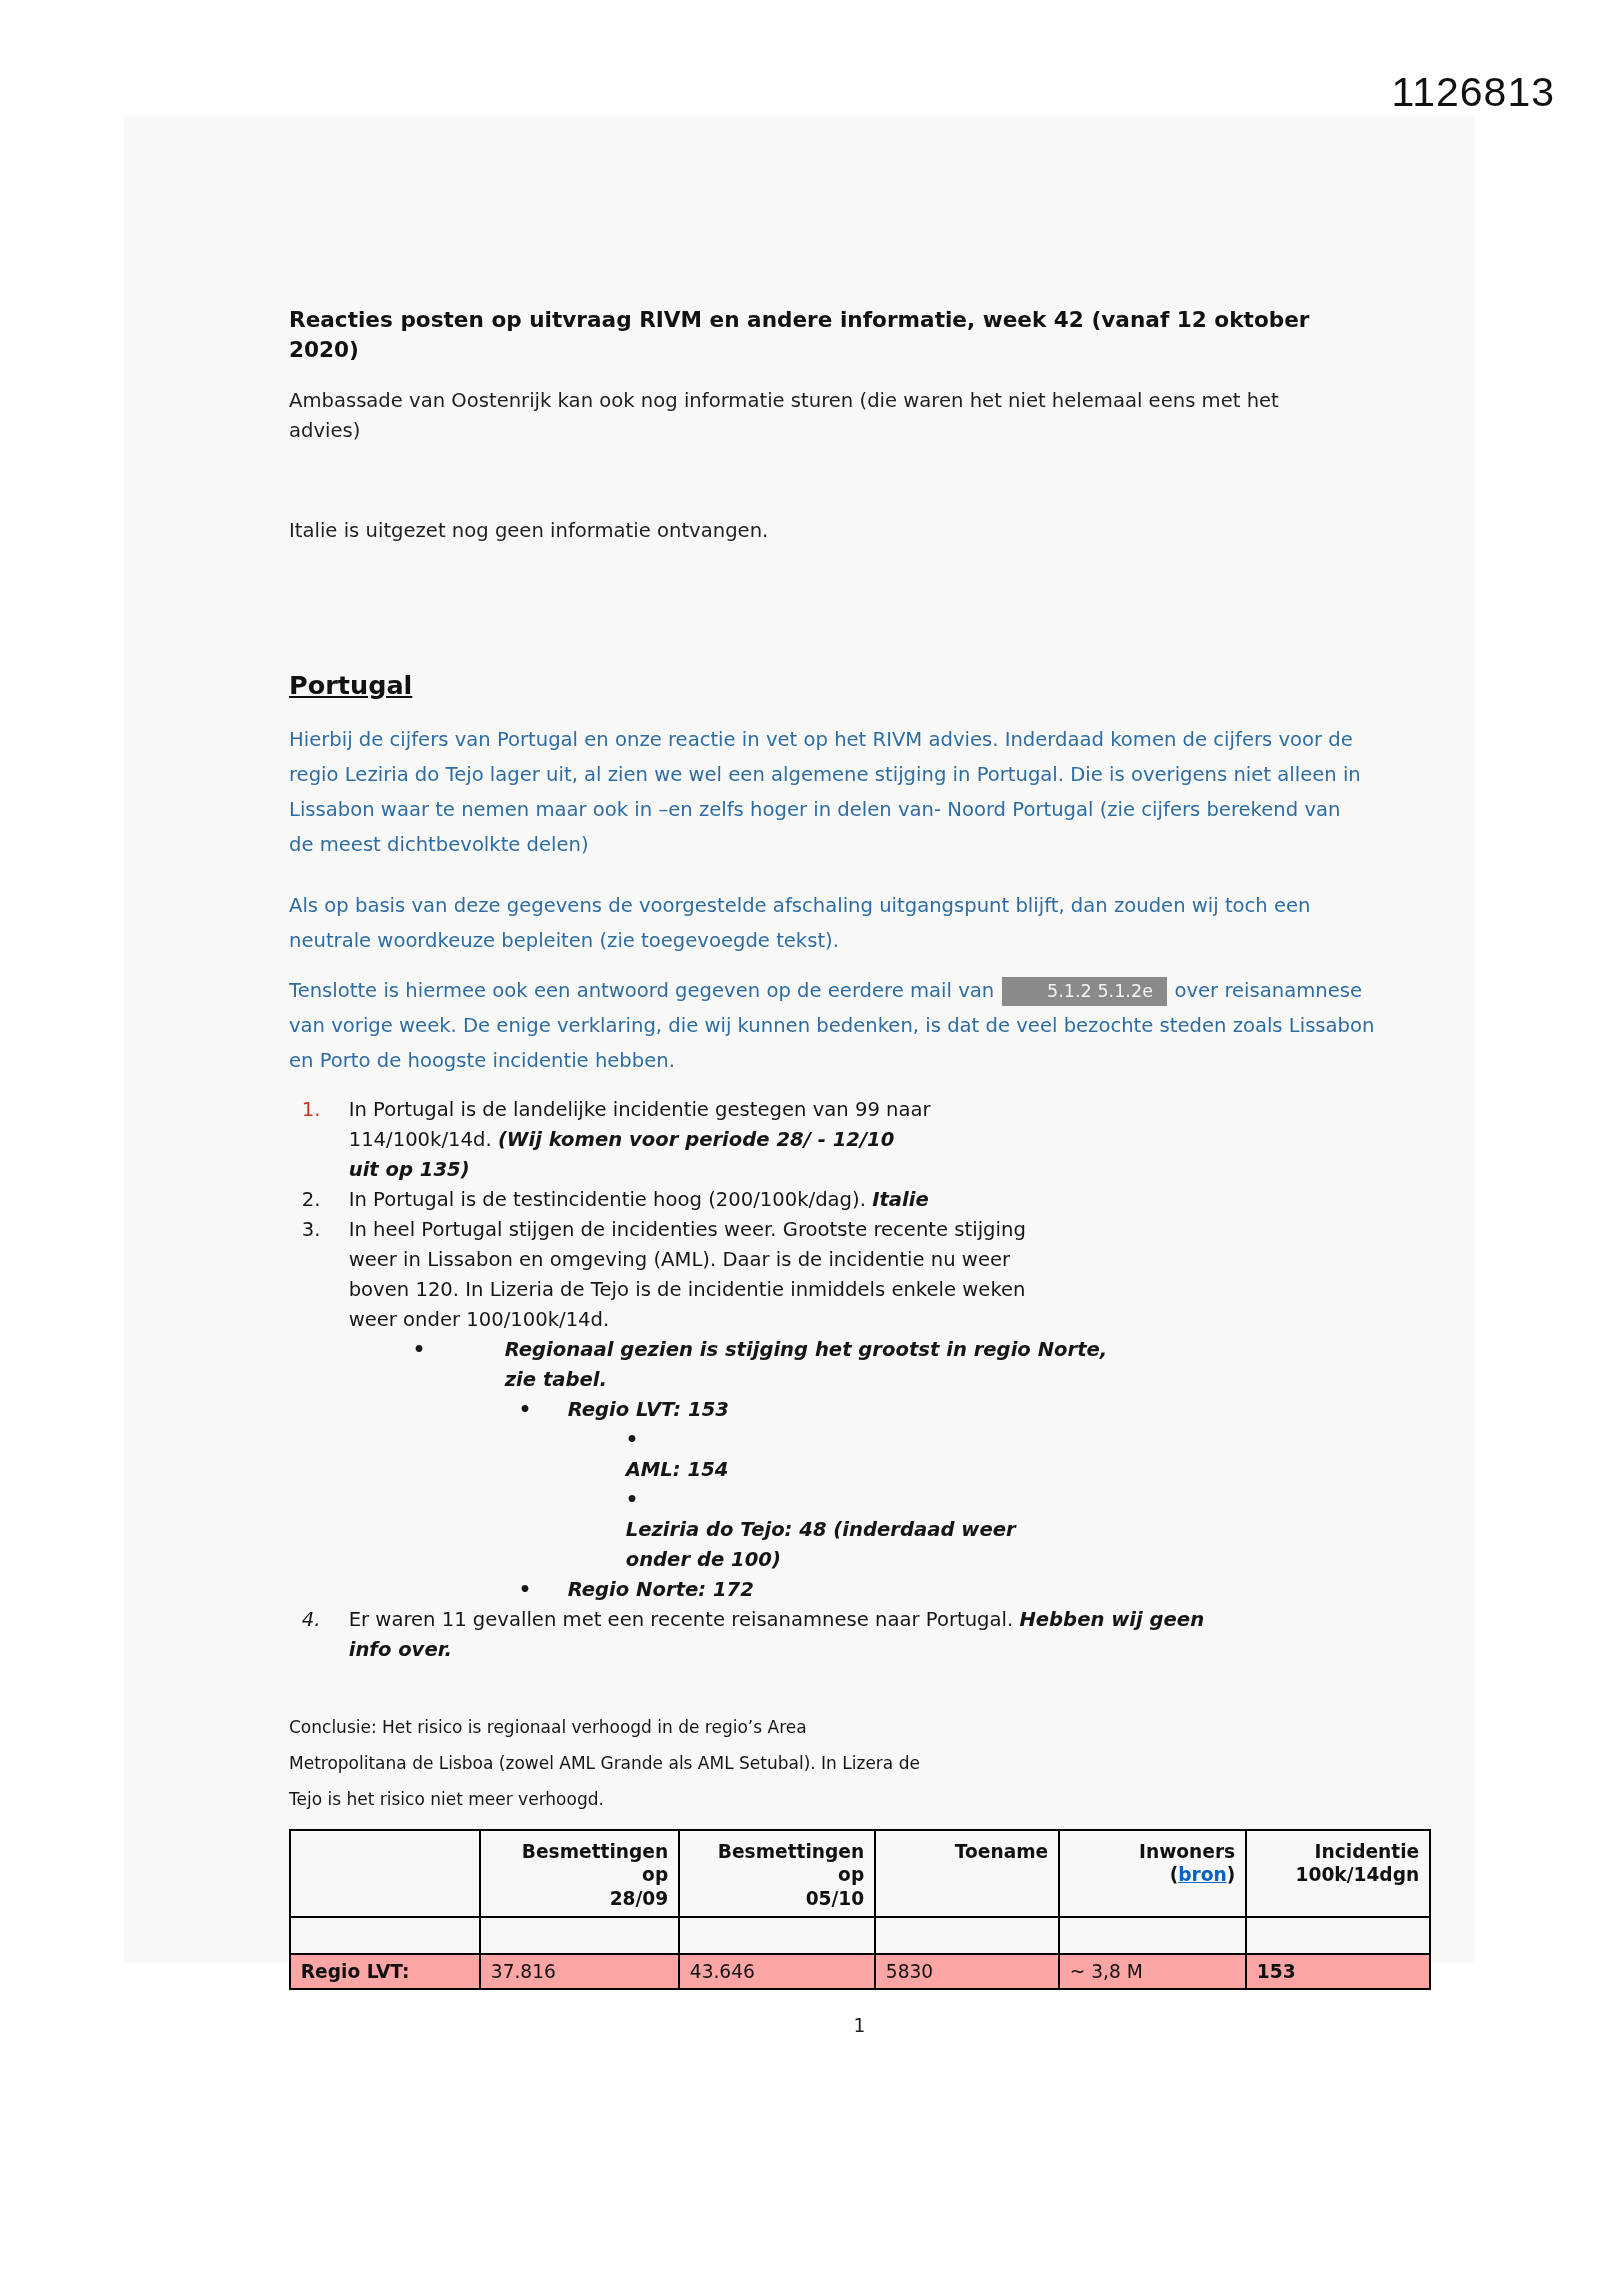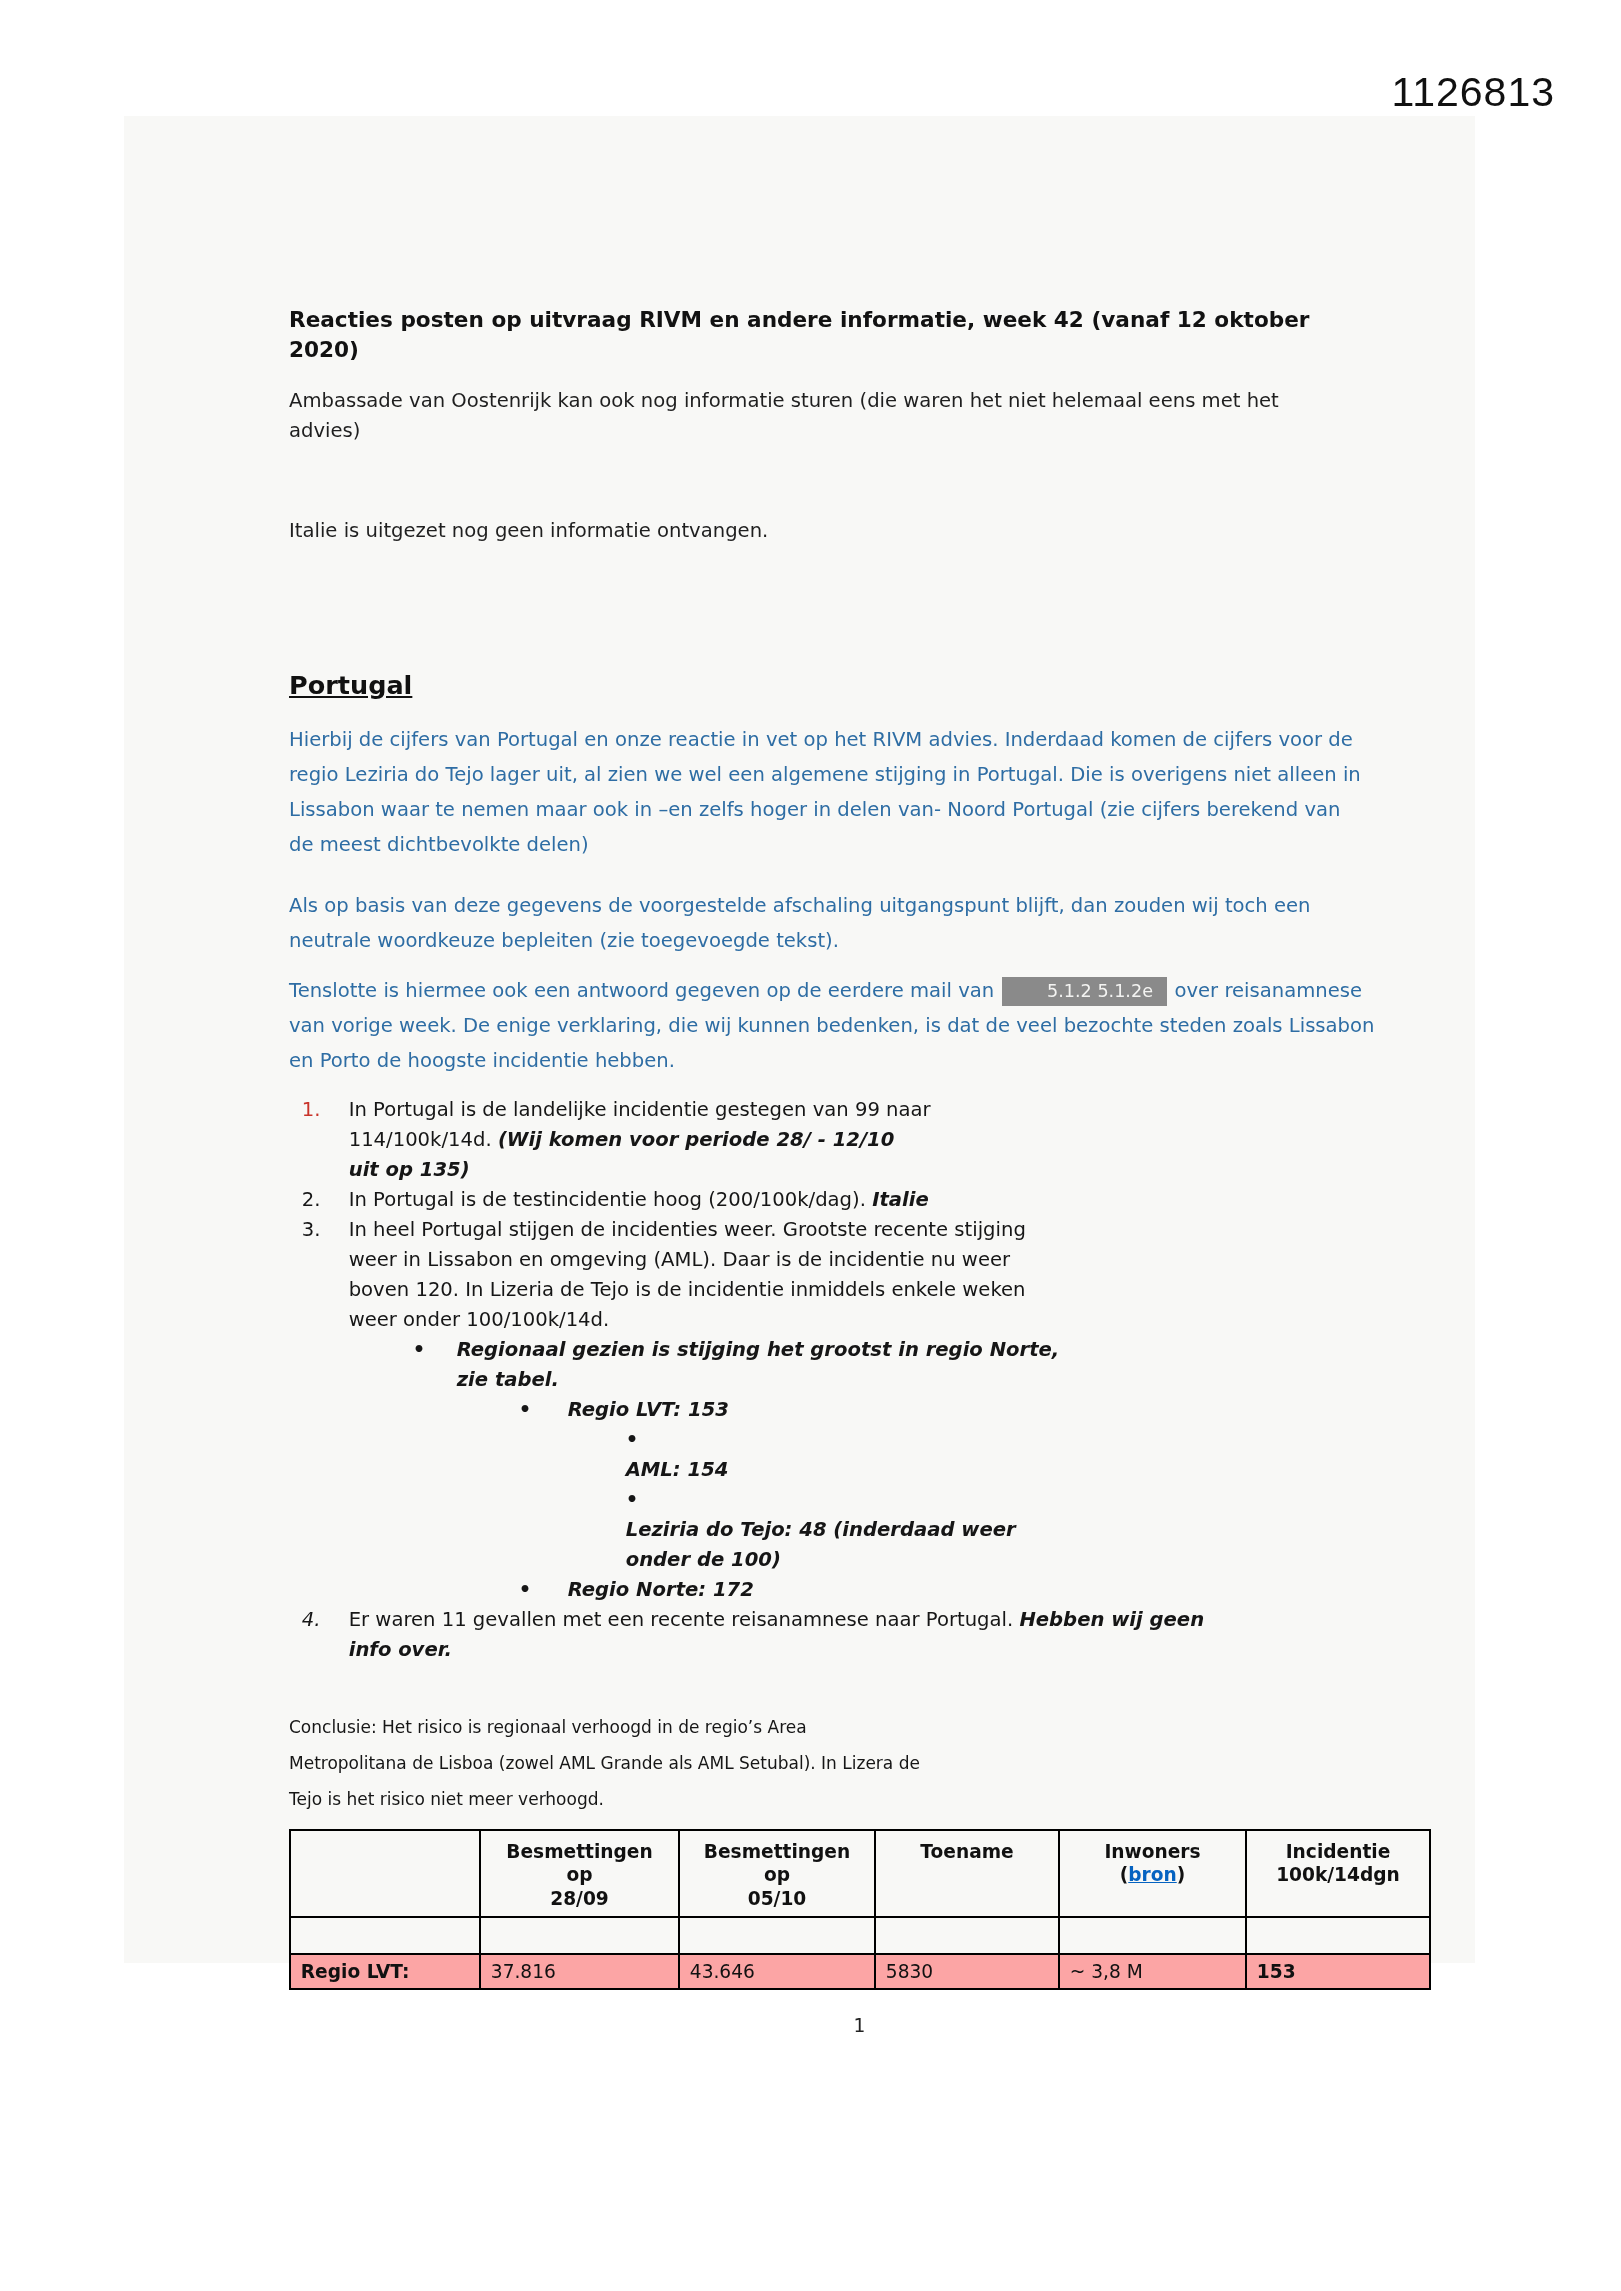--- a/index.html
+++ b/index.html
@@ -49,34 +49,34 @@
   .num-item { display:flex; }
   .num { flex:0 0 47px; width:47px; }
   .num.red { color:#c9342a; }
   .num.it { font-style:italic; }
   .num-body { flex:0 1 auto; }
   .bi { font-weight:bold; font-style:italic; }
 
   .bullet { display:flex; }
   .bullet .marker { flex:0 0 auto; font-weight:bold; }
   .bullet .marker::before { content:"\2022"; }
-  .bullet.l1 { padding-left:111px; } .bullet.l1 .marker { width:44px; }
+  .bullet.l1 { padding-left:111px;gap:48px; } .bullet.l1 .marker { width:44px; }
   .bullet.l2 { padding-left:217px;align-items:center; } .bullet.l2 .marker { width:49px; }
   .bullet.l3 { padding-left:324px;flex-direction:column; } .bullet.l3 .marker { width:44px; }
   .bullet-body { font-weight:bold; font-style:italic; }
 
   .conclusie { margin-top:44px; font-size:17px; line-height:36px; color:#161616; }
 
   .data-table {
     margin-top:11.8px; border-collapse:collapse; table-layout:fixed;
     width:1141px; font-size:18.6px; color:#111;
   }
   .data-table th, .data-table td { border:2px solid #000; padding:5.9px 9.8px; }
   .data-table th {
-    height:82px; vertical-align:top; text-align:center;
+    height:82px; vertical-align:top; text-align:right;
     font-weight:bold; line-height:23.5px; padding-top:8.8px;margin-top:46px;
   }
   .col-0 { width:190px; } .col-1 { width:199px; } .col-2 { width:196px; }
   .col-3 { width:184px; } .col-4 { width:187px; } .col-5 { width:184px; }
   .empty-row td { height:37px; }
   .highlight-row td { height:30px; background:#fca5a5; vertical-align:middle; }
   .bold { font-weight:bold; }
   .link { color:#0563c1; text-decoration:underline; cursor:pointer; }
 
   .page-number { margin-top:25.5px; width:1141px; text-align:center; font-size:18.6px; color:#222; }

